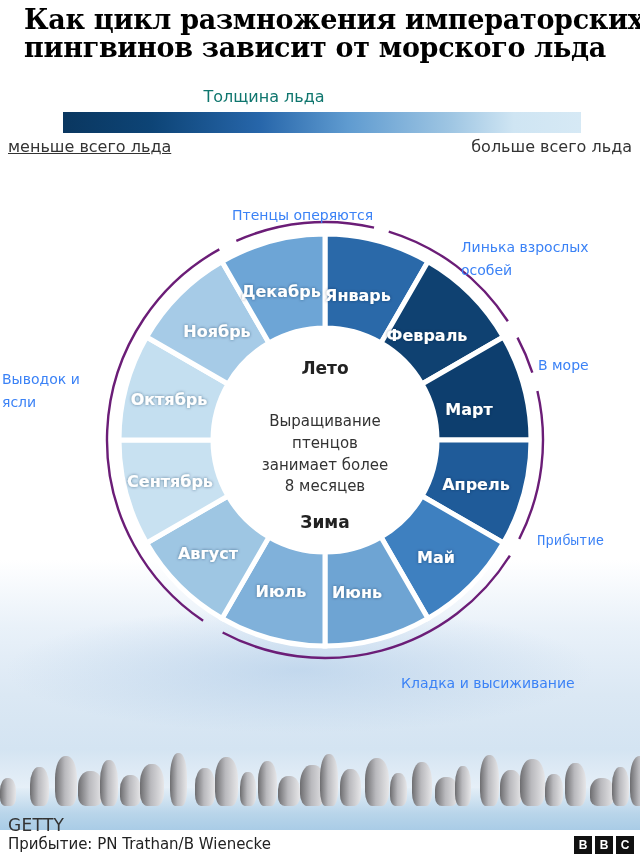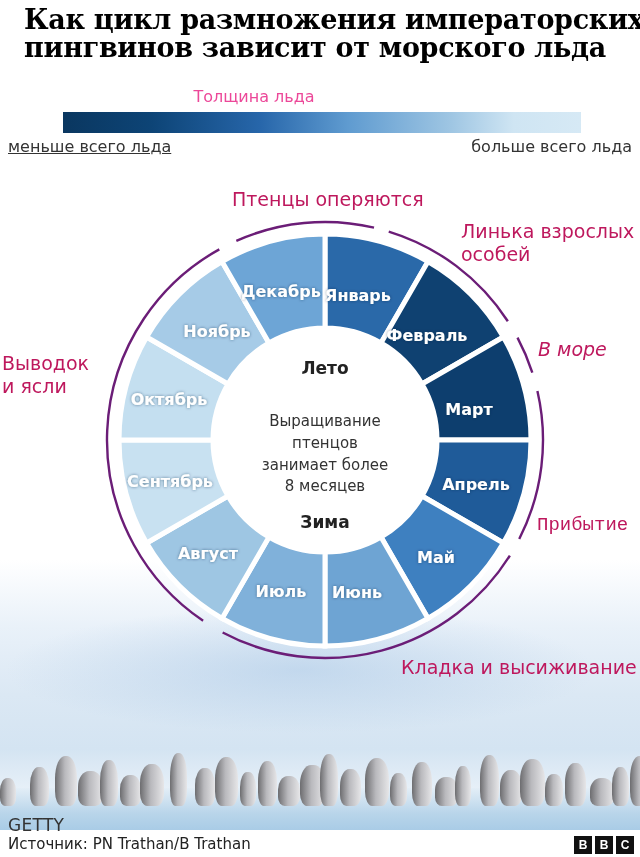--- a/index.html
+++ b/index.html
@@ -1,28 +1,28 @@
 <!DOCTYPE html>
 <html><head>
 <meta charset="utf-8">
 <style>
   html, body { margin:0; padding:0; }
   body { width:640px; height:857px; position:relative; overflow:hidden; background:#ffffff; font-family:"DejaVu Sans", sans-serif; color:#222; }
   .title { position:absolute; left:24px; top:6px; width:625px; font-family:"DejaVu Serif", serif; font-size:27px; line-height:28px; font-weight:bold; color:#000000; letter-spacing:-0.3px; }
-  .legend-title { position:absolute; left:0; width:508px; top:87px; text-align:center; font-size:16px; color:#ec4899; }
+  .legend-title { position:absolute; left:0; width:508px; top:87px; text-align:center; font-size:16px; color:#0f766e;padding-left:10px; }
   .legend-bar { position:absolute; left:63px; top:112px; width:518px; height:21px; background:linear-gradient(to right,#0a3760 0%,#0d4476 17%,#2766aa 38%,#5f9bd0 55%,#9fc6e3 75%,#cfe5f3 87%,#d6e9f5 100%); }
   .legend-low { position:absolute; left:8px; top:137px; font-size:16px; color:#333;text-decoration:underline; }
   .legend-high { position:absolute; right:8px; top:137px; font-size:16px; color:#333; }
   .photo { position:absolute; left:0; top:560px; width:640px; height:270px;
     background:
       radial-gradient(ellipse 420px 90px at 300px 110px, rgba(170,200,230,0.55), rgba(255,255,255,0) 70%),
       linear-gradient(to bottom, #ffffff 0%, #e9f1f9 25%, #dbe8f4 50%, #d4e4f2 70%, #e7f0f8 85%, #cfe1f0 100%); }
   .snow { position:absolute; left:0; top:788px; width:640px; height:42px; background:linear-gradient(to bottom,#e3eef7,#b9d5ea 60%,#a9cce6); }
   svg.wheel { position:absolute; left:0; top:0; }
-  .ann { position:absolute; font-size:19px; color:#be185d; line-height:23px; }
+  .ann { position:absolute; font-size:14px; color:#3b82f6; line-height:23px;margin-top:16px; }
   .getty { position:absolute; left:8px; top:815px; font-size:17px; color:#333; letter-spacing:0.3px; }
   .footer { position:absolute; left:0; top:831px; width:640px; height:26px; background:#fff; }
   .source { position:absolute; left:8px; top:835px; font-size:15px; color:#222; }
   .bbc { position:absolute; right:6px; top:836px; display:flex; gap:3px; }
   .bbc span { width:18px; height:18px; background:#111; color:#fff; font-weight:bold; font-size:12px; display:flex; align-items:center; justify-content:center; font-family:"Liberation Sans", sans-serif; }
   .peng { position:absolute; border-radius:45% 45% 30% 30%; background:linear-gradient(to right,#6d6d70,#b9b9bd 45%,#e6e6e8); }
 </style>
 </head>
 <body>
 
@@ -119,25 +119,25 @@
   <text x="325" y="374" text-anchor="middle" font-size="17" font-weight="bold" fill="#222" font-family="DejaVu Sans, sans-serif">Лето</text>
   <text x="325" y="426" text-anchor="middle" font-size="15" fill="#333" font-family="DejaVu Sans, sans-serif">Выращивание</text>
   <text x="325" y="448" text-anchor="middle" font-size="15" fill="#333" font-family="DejaVu Sans, sans-serif">птенцов</text>
   <text x="325" y="470" text-anchor="middle" font-size="15" fill="#333" font-family="DejaVu Sans, sans-serif">занимает более</text>
   <text x="325" y="491" text-anchor="middle" font-size="15" fill="#333" font-family="DejaVu Sans, sans-serif">8 месяцев</text>
   <text x="325" y="528" text-anchor="middle" font-size="17" font-weight="bold" fill="#222" font-family="DejaVu Sans, sans-serif">Зима</text>
 </svg>
 
 <div class="ann" style="left:232px; top:188px;">Птенцы оперяются</div>
 <div class="ann" style="left:461px; top:220px; width:175px;">Линька взрослых особей</div>
-<div class="ann" style="left:538px; top:338px;font-style:italic;">В море</div>
+<div class="ann" style="left:538px; top:338px;">В море</div>
 <div class="ann" style="left:537px; top:514px;font-family:Liberation Mono, monospace;">Прибытие</div>
 <div class="ann" style="left:401px; top:656px;">Кладка и высиживание</div>
 <div class="ann" style="left:2px; top:352px; width:102px; text-align:left;">Выводок и ясли</div>
 
 <div class="getty">GETTY</div>
 <div class="footer"></div>
-<div class="source">Источник: PN Trathan/B Trathan</div>
+<div class="source">Прибытие: PN Trathan/B Wienecke</div>
 <div class="bbc">
   <span>B</span>
   <span>B</span>
   <span>C</span>
 </div>
 
 </body></html>

